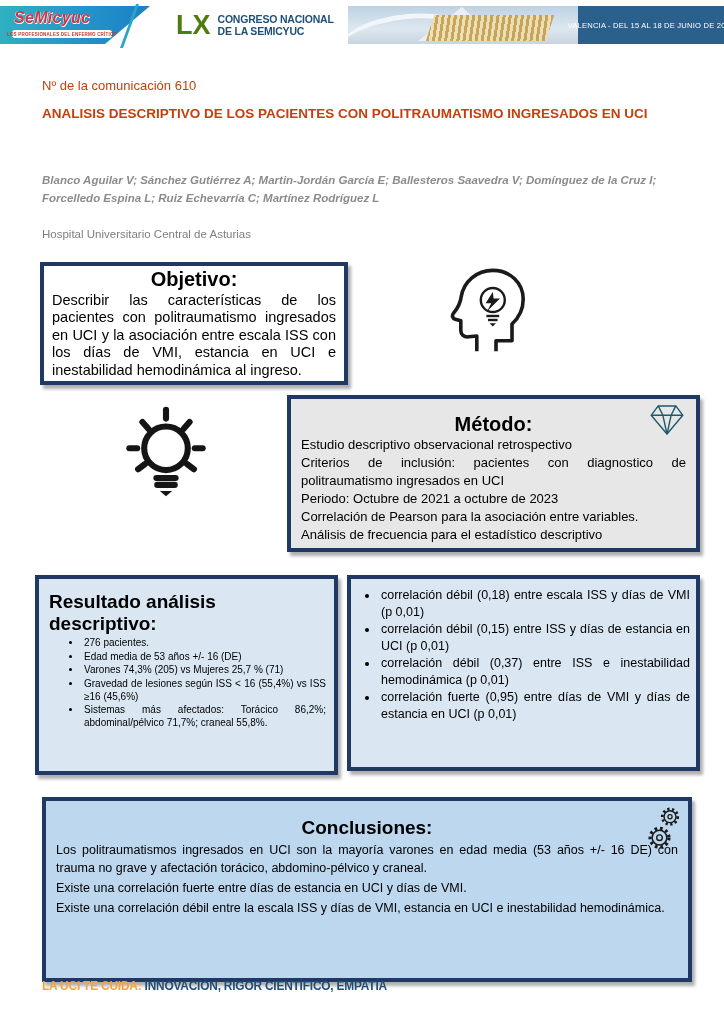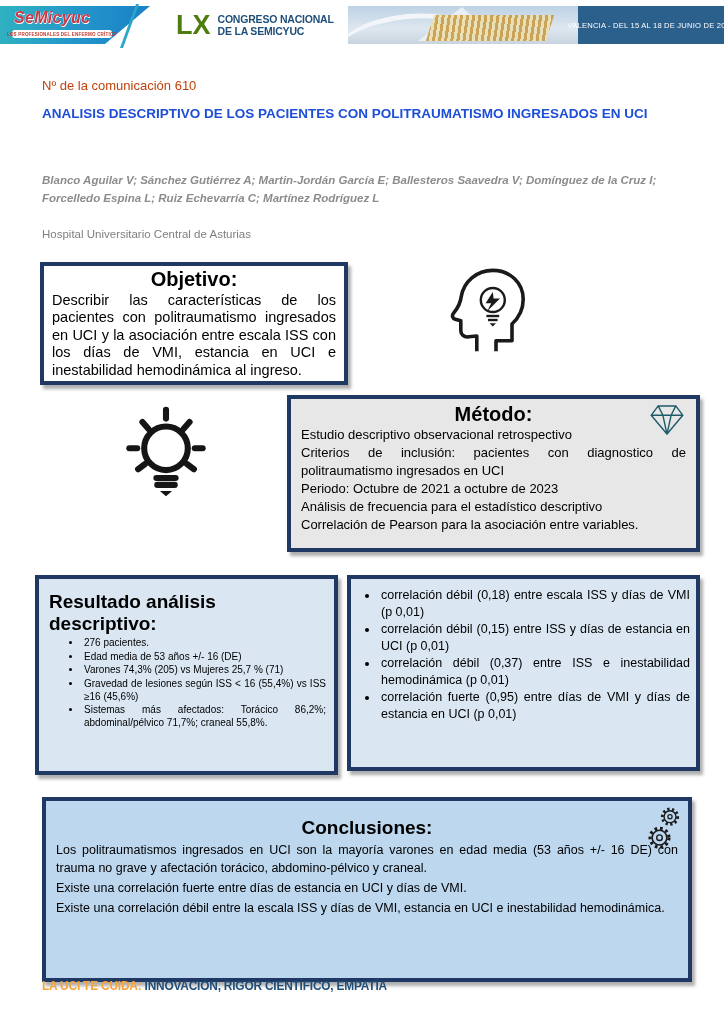--- a/index.html
+++ b/index.html
@@ -29,36 +29,36 @@
   .photo-sail{position:absolute;left:70px;top:1px;width:80px;height:34px;background:#edf1f6;opacity:.9;
       clip-path:polygon(0 100%,55% 0,100% 100%);}
   .photo-gold{position:absolute;right:28px;top:9px;width:120px;height:26px;opacity:.9;transform:skewX(-18deg);
       background:repeating-linear-gradient(80deg,#c79c4a 0 3px,#ecdfae 3px 6px);}
   .banner{position:absolute;left:578px;top:0;width:146px;height:38px;background:#2b5f8c;
       display:flex;align-items:center;justify-content:center;}
   .banner-text{color:#ffffff;font-size:7.6px;letter-spacing:0.2px;white-space:nowrap;}
 
   
   .comm-number{position:absolute;left:42px;top:78px;font-size:13px;color:#c2410c;}
-  .main-title{position:absolute;left:42px;top:106px;width:650px;font-size:13.5px;font-weight:bold;color:#1d4ed8;}
+  .main-title{position:absolute;left:42px;top:106px;width:650px;font-size:13.5px;font-weight:bold;color:#c2410c;}
   .authors{position:absolute;left:42px;top:172px;width:648px;font-size:11.5px;line-height:1.55;
       font-style:italic;font-weight:bold;color:#8c8c8c;}
   .affiliation{position:absolute;left:42px;top:228px;font-size:11.5px;color:#7f7f7f;}
 
   
   .box{position:absolute;border:4px solid #1f3864;box-shadow:3px 4px 3px rgba(110,110,110,0.55);
        box-sizing:border-box;}
   .box-title{font-weight:bold;color:#000;}
   .just{text-align:justify;}
 
   .objetivo-box{left:40px;top:262px;width:308px;height:123px;background:#ffffff;padding:2px 8px;}
   .objetivo-box .box-title{text-align:center;font-size:20px;}
   .objetivo-body{font-size:14.5px;line-height:1.2;margin-top:1px;}
 
-  .metodo-box{left:287px;top:395px;width:413px;height:157px;background:#e8e7e7;padding:2px 10px;}
+  .metodo-box{left:287px;top:395px;width:413px;height:157px;background:#e8e7e7;padding:12px 10px;}
   .metodo-box .box-title{text-align:center;font-size:20px;margin-top:2px;}
   .metodo-line{font-size:13px;line-height:1.38;margin:0;}
 
   .res-box{background:#dae7f3;}
   .res-desc-box{left:35px;top:575px;width:303px;height:200px;padding:6px 8px;}
   .res-desc-box .box-title{font-size:19px;margin:6px 0 2px 2px;}
   .res-pearson-box{left:347px;top:575px;width:353px;height:196px;padding:6px 6px;}
   .res-pearson-box .box-title{text-align:center;font-size:19px;margin:6px 0 2px 0;}
   .bullets{margin:2px 0 0 0;padding-left:22px;list-style:disc outside;}
   .res-desc-box .bullets li{font-size:10px;line-height:1.27;margin-bottom:1px;padding-left:2px;margin-left:13px;}
@@ -150,22 +150,22 @@
     <svg class="diamond-icon" viewBox="0 0 64 58">
       <g fill="none" stroke="#1d5a6a" stroke-width="2.4" stroke-linejoin="round">
         <path d="M17 5 L47 5 L59 21 L32 53 L5 21 Z"></path>
         <path d="M5 21 L59 21 M17 5 L25 21 L32 53 M47 5 L39 21 L32 53"></path>
       </g>
     </svg>
     <div class="box-title">Método:</div>
     <p class="metodo-line">Estudio descriptivo observacional retrospectivo</p>
     <p class="metodo-line just">Criterios de inclusión: pacientes con diagnostico de politraumatismo ingresados en UCI</p>
     <p class="metodo-line">Periodo: Octubre de 2021 a octubre de 2023</p>
+    <p class="metodo-line">Correlación de Pearson para la asociación entre variables.</p>
     <p class="metodo-line">Análisis de frecuencia para el estadístico descriptivo</p>
-    <p class="metodo-line">Correlación de Pearson para la asociación entre variables.</p>
   </div>
 
   <div class="box res-box res-desc-box">
     <div class="box-title">Resultado análisis descriptivo:</div>
     <ul class="bullets">
       <li class="just">276 pacientes.</li>
       <li class="just">Edad media de 53 años +/- 16 (DE)</li>
       <li class="just">Varones 74,3% (205) vs Mujeres 25,7 % (71)</li>
       <li class="just">Gravedad de lesiones según ISS &lt; 16 (55,4%) vs ISS ≥16 (45,6%)</li>
       <li class="just">Sistemas más afectados: Torácico 86,2%; abdominal/pélvico 71,7%; craneal 55,8%.</li>

